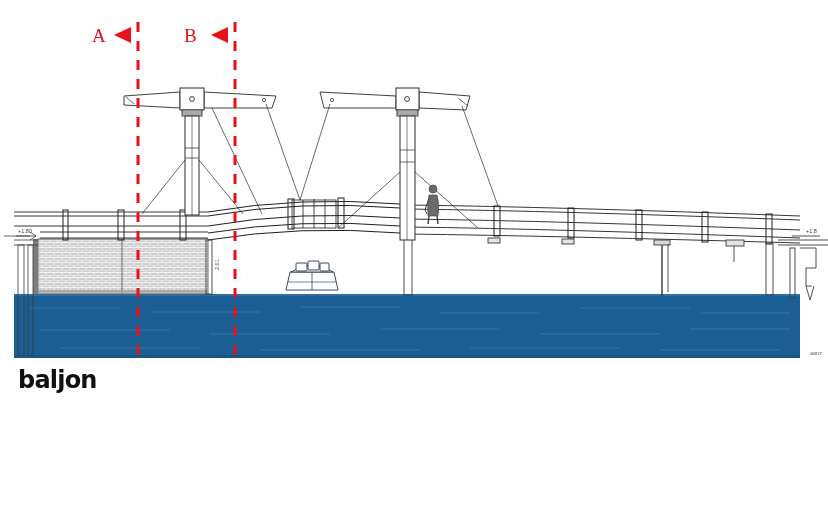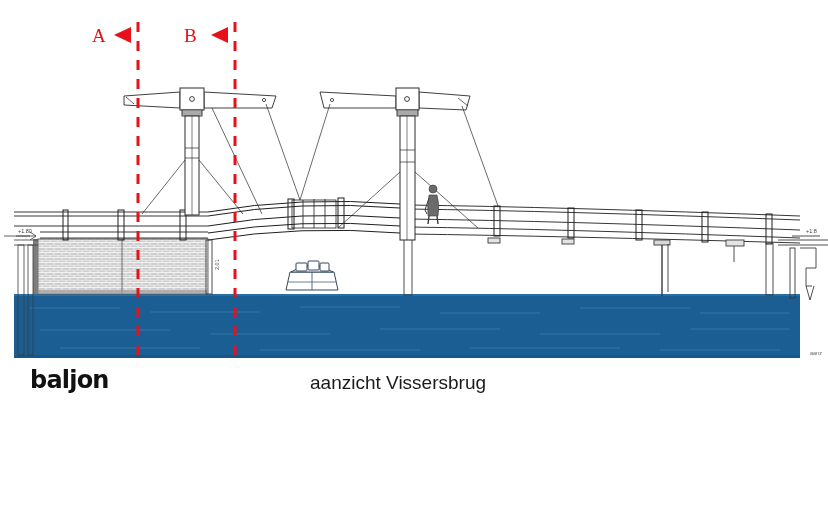--- a/index.html
+++ b/index.html
@@ -23,21 +23,21 @@
   }
   #drawing-svg {
     position: absolute;
     left: 0; top: 0;
     width: 828px;
     height: 518px;
     display: block;
   }
   .caption-row {
     position: absolute;
-    left: 12px;
+    left: 0;
     top: 366px;
     width: 704px;
     height: 40px;
     pointer-events: none;
   }
   .logo {
     position: absolute;
     left: 18px;
     top: 0px;
     font-family: "DejaVu Sans", sans-serif;
@@ -279,16 +279,15 @@
       <path d="M228 27 L211 35 L228 43 Z" fill="#e8111a"></path>
       <text class="marker-label" x="184" y="42">B</text>
     </g>
 
     <text class="corner-label" x="810" y="355">aanz</text>
 
   </svg>
 
   <div class="caption-row">
     <div class="logo">baljon</div>
-    <div class="plate-title">aanzicht Vissersbrug</div>
   </div>
 
 </div>
 
 </body></html>

